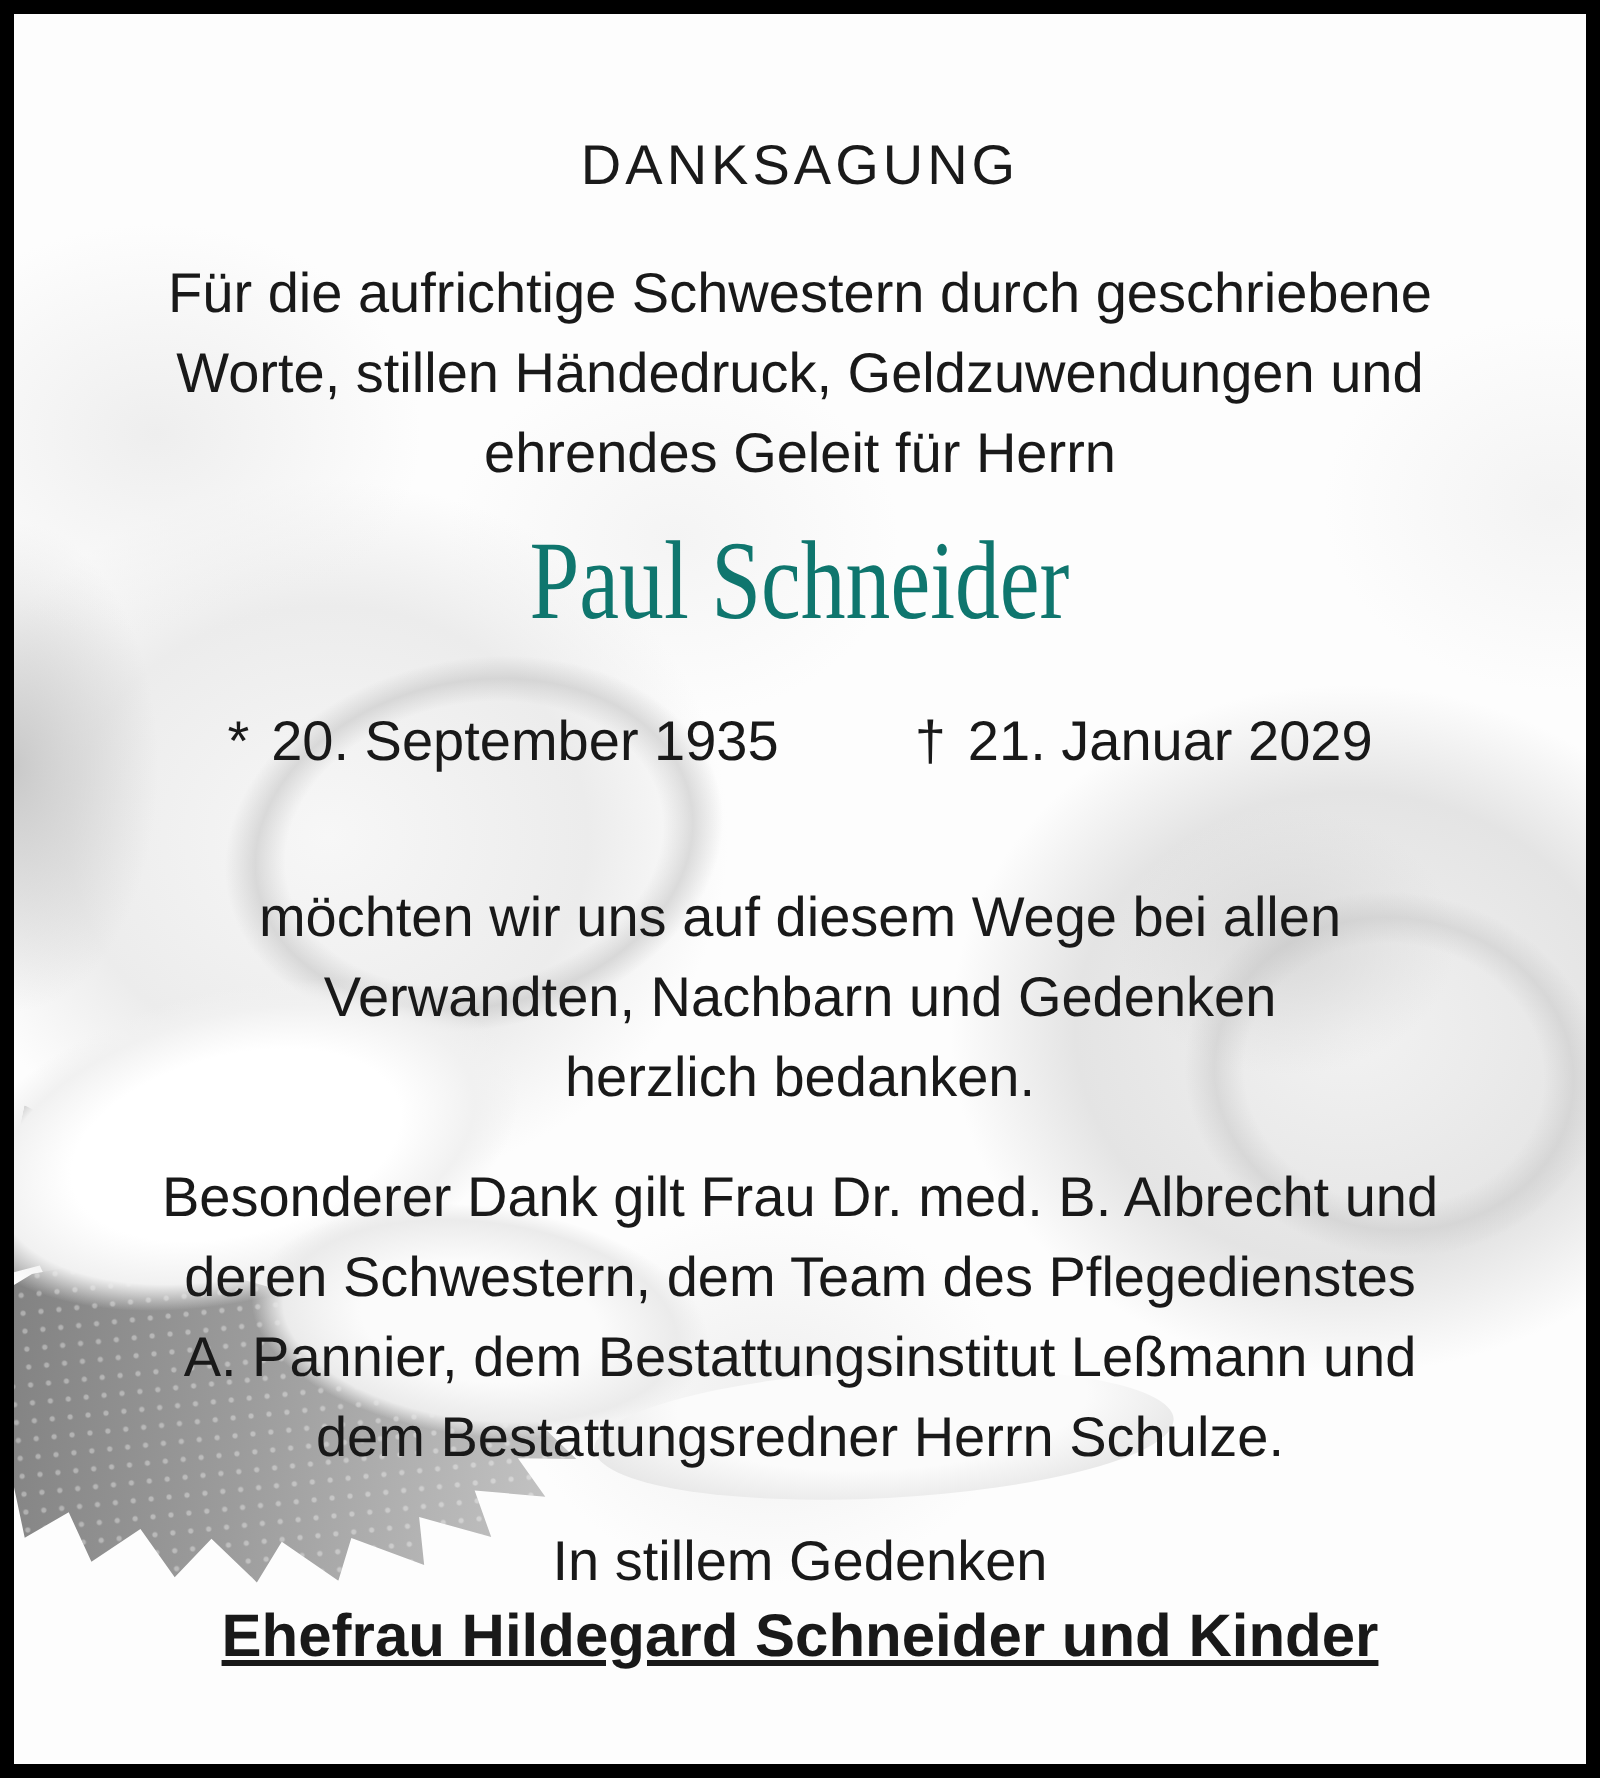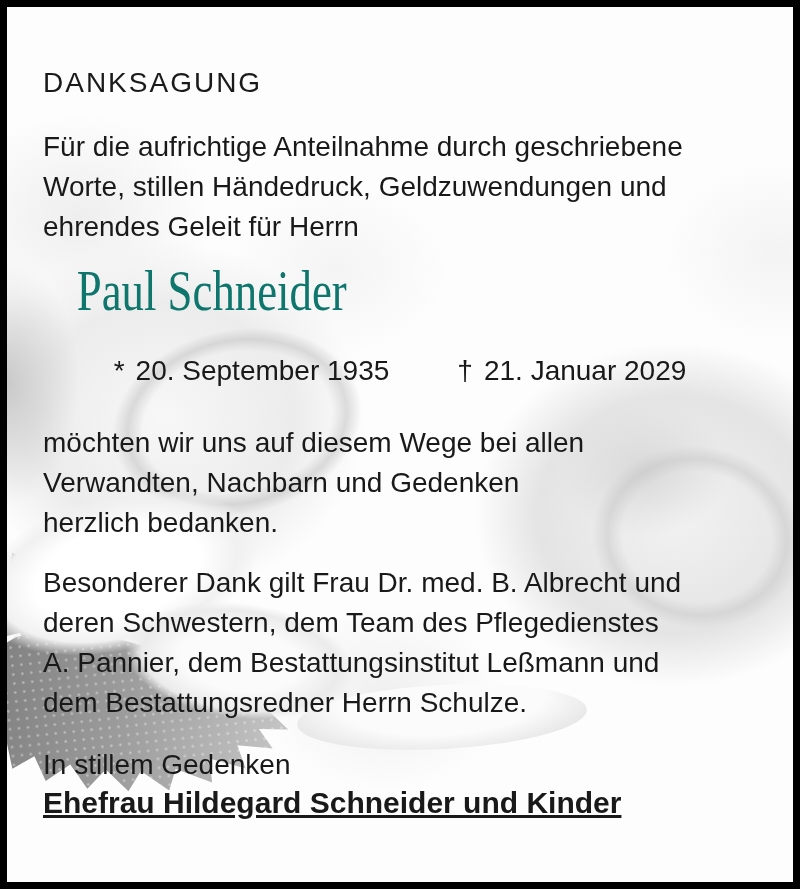--- a/index.html
+++ b/index.html
@@ -69,37 +69,38 @@
   }
   .petal-c {
     left: 290px; top: 678px; width: 290px; height: 64px; transform: rotate(-3deg);
     background: radial-gradient(ellipse at 50% 25%, #fbfbfb 50%, #e6e6e6 80%, rgba(230,230,230,0) 95%);
     border-radius: 50%;
   }
 
   
   .content {
     position: absolute; inset: 0;
+    text-align: center;
     padding: 0 36px;
     box-sizing: border-box;
     z-index: 2;
   }
 
   .title {
     margin-top: 58px;
     font-size: 28px;
     line-height: 36px;
     letter-spacing: 2px;
     color: #1a1a1a;
   }
 
   .para { font-size: 28px; line-height: 40px; }
 
   .intro   { margin-top: 26px; }
-  .thanks  { margin-top: 32px; }
+  .thanks  { margin-top: 48px; }
   .special { margin-top: 20px; }
 
   .name {
     margin-top: 0;
     height: 88px;
     line-height: 88px;
     font-family: "Liberation Serif", "DejaVu Serif", serif;
     font-size: 56px;
     color: #0f766e;
     white-space: nowrap;
@@ -133,21 +134,21 @@
     <div class="decor petal-a"></div>
     <div class="decor petal-b"></div>
     <div class="decor petal-c"></div>
   </div>
 
   <div class="content">
 
     <div class="title">DANKSAGUNG</div>
 
     <div class="para intro">
-      <div>Für die aufrichtige Anteilnahme durch geschriebene</div>
+      <div>Für die aufrichtige Schwestern durch geschriebene</div>
       <div>Worte, stillen Händedruck, Geldzuwendungen und</div>
       <div>ehrendes Geleit für Herrn</div>
     </div>
 
     <div class="name">
       <span class="squeeze">Paul Schneider</span>
     </div>
 
     <div class="dates">
       <span class="date-group">

